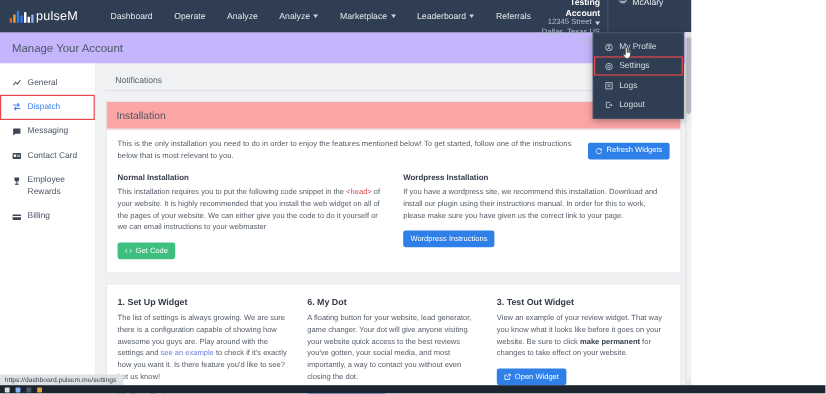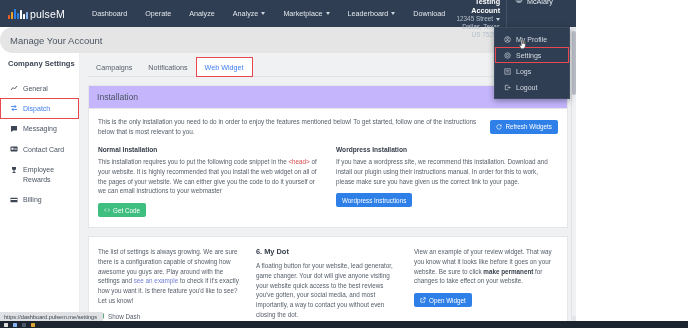--- a/index.html
+++ b/index.html
@@ -63,22 +63,21 @@
   .dd-ico { width:7px;height:7px;flex:none;display:flex;align-items:center;justify-content:center; }
   .dd-ico svg { width:7px;height:7px; }
   .dd-highlight { outline:1.3px solid #e8484e; outline-offset:-1px; position:relative; }
 
   
   .cursor-ptr { position:absolute; left:24px; top:11px; width:9px; height:11px; z-index:40; }
 
   
   .page-title {
     font-size:9.5px; color:#4c5663; padding:8px 0 7px 10px;
-    background:#e5e5e5;
-    border-radius:13px;
+    background:#c4b5fd;
   }
   .body-wrap { display:flex; background:#f0f1f3; height:281px; }
 
   
   .sidebar { width:80px; background:#ffffff; padding-top:6px; flex:none; border-right:1px solid #eceef0;}
   .sb-title { font-size:7.6px; font-weight:bold; color:#3c4654; padding:0 0 10px 8px; }
   .sb-item {
     display:flex; align-items:flex-start; gap:5px;
     padding:5.5px 6px 5.5px 10px; font-size:7px; color:#4b5563; cursor:pointer;
     line-height:1.35;
@@ -93,21 +92,21 @@
   .content { flex:1; padding:0 8px 0 8px; overflow:hidden; }
   .tabs { display:flex; align-items:flex-end; gap:0; border-bottom:1px solid #dfe2e6; margin-top:4px; }
   .tab {
     font-size:7.2px; color:#59616c; padding:5px 8px 4px 8px; cursor:pointer;
   }
   .tab-active { color:#3d7ff0; background:#ffffff; border:1px solid #dfe2e6; border-bottom:1px solid #ffffff; margin-bottom:-1px; }
   .tab-box { outline:1.3px solid #e8484e; outline-offset:-1px; }
 
   .card { background:#ffffff; border:1px solid #e4e6ea; margin-top:8px; }
   .card-head {
-    font-size:8.6px; color:#4c5663; padding:6px 8px; background:#c4b5fd;
+    font-size:8.6px; color:#4c5663; padding:6px 8px; background:#fca5a5;
     border-bottom:1px solid #e4e6ea;
   }
   .card-body { padding:8px 9px 10px 9px; }
 
   .intro { font-size:6.4px; color:#555d68; line-height:1.5; }
   .cols2 { display:flex; gap:16px; margin-top:10px; }
   .col { flex:1; }
   .h-sub { font-size:6.6px; font-weight:bold; color:#343c48; margin-bottom:4px; }
   .p { font-size:6.3px; color:#555d68; line-height:1.55; }
   .code-red { color:#d64c4c; }
@@ -197,21 +196,21 @@
       </div>
       <div class="nav-item">
         <span>Marketplace</span>
         <span class="caret"></span>
       </div>
       <div class="nav-item">
         <span>Leaderboard</span>
         <span class="caret"></span>
       </div>
       <div class="nav-item">
-        <span>Download</span>
+        <span>Referrals</span>
       </div>
     </div>
 
     <div class="nav-right">
       <div class="acct">
         <span class="acct-name">We Humble Testing Account</span>
         <span class="acct-addr">
           <span>12345 Street</span>
           <span class="caret"></span>
         </span>
@@ -272,21 +271,20 @@
     <svg class="cursor-ptr" viewBox="0 0 24 30">
       <path d="M7 3c0-1.4 2.6-1.4 2.6 0v10h1.2V5.5c0-1.4 2.6-1.4 2.6 0V13h1.2V7c0-1.3 2.5-1.3 2.5 0v10.5c0 5-3 9-7.5 9-3 0-5-1.6-6.4-4.2L1 17.5c-.7-1.3 1.2-2.6 2.2-1.3L5.6 19V3z" fill="#ffffff" stroke="#2b2b2b" stroke-width="1.3"></path>
     </svg>
   </div>
 
   <div class="page-title">Manage Your Account</div>
 
   <div class="body-wrap">
 
     <div class="sidebar">
-      <div class="sb-title">Company Settings</div>
 
       <div class="sb-item">
         <span class="sb-ico">
           <svg viewBox="0 0 16 16" fill="none" stroke="#3c4654" stroke-width="1.7">
               <path d="M2 12 6 7l3 3 5-6"></path>
             </svg>
         </span>
         <span class="sb-label">General</span>
       </div>
 
@@ -339,27 +337,21 @@
             </svg>
         </span>
         <span class="sb-label">Billing</span>
       </div>
     </div>
 
     <div class="content">
 
       <div class="tabs">
         <div class="tab">
-          <span>Campaigns</span>
-        </div>
-        <div class="tab">
           <span>Notifications</span>
-        </div>
-        <div class="tab tab-active tab-box">
-          <span>Web Widget</span>
         </div>
       </div>
 
       <div class="card">
         <div class="card-head">Installation</div>
         <div class="card-body">
           <div class="head-row">
             <div class="intro">This is the only installation you need to do in order to enjoy the features mentioned below! To get started, follow one of the instructions below that is most relevant to you.</div>
             <button class="btn btn-refresh" style="margin-top:0">
               <svg viewBox="0 0 16 16" fill="none" stroke="#ffffff" stroke-width="1.8">
@@ -391,20 +383,21 @@
             </div>
           </div>
         </div>
       </div>
 
       <div class="card">
         <div class="card-body">
           <div class="cols3">
 
             <div class="col3">
+              <div class="h-num">1. Set Up Widget</div>
               <div class="p"><span>The list of settings is always growing. We are sure there is a configuration capable of showing how awesome you guys are. Play around with the settings and </span><span class="link">see an example</span><span> to check if it's exactly how you want it. Is there feature you'd like to see? Let us know!</span></div>
               <div class="checks">
                 <label class="chk">
                   <span class="box on">
                       <svg viewBox="0 0 16 16" fill="none" stroke="#4a9e72" stroke-width="2.6">
                         <path d="M3 8.5 6.5 12 13 4.5"></path>
                       </svg>
                     </span>
                   <span>Show Dash</span>
                 </label>
@@ -418,20 +411,21 @@
               <button class="btn btn-blue">
                 <svg viewBox="0 0 16 16" fill="none" stroke="#ffffff" stroke-width="1.8">
                     <path d="M9 2h5v5M14 2 7 9"></path>
                     <path d="M12 9.5V14H2V4h4.5"></path>
                   </svg>
                 <span>My Dot Settings</span>
               </button>
             </div>
 
             <div class="col3">
+              <div class="h-num">3. Test Out Widget</div>
               <div class="p"><span>View an example of your review widget. That way you know what it looks like before it goes on your website. Be sure to click </span><span class="bold">make permanent</span><span> for changes to take effect on your website.</span></div>
               <button class="btn btn-blue">
                 <svg viewBox="0 0 16 16" fill="none" stroke="#ffffff" stroke-width="1.8">
                     <path d="M9 2h5v5M14 2 7 9"></path>
                     <path d="M12 9.5V14H2V4h4.5"></path>
                   </svg>
                 <span>Open Widget</span>
               </button>
             </div>
 

